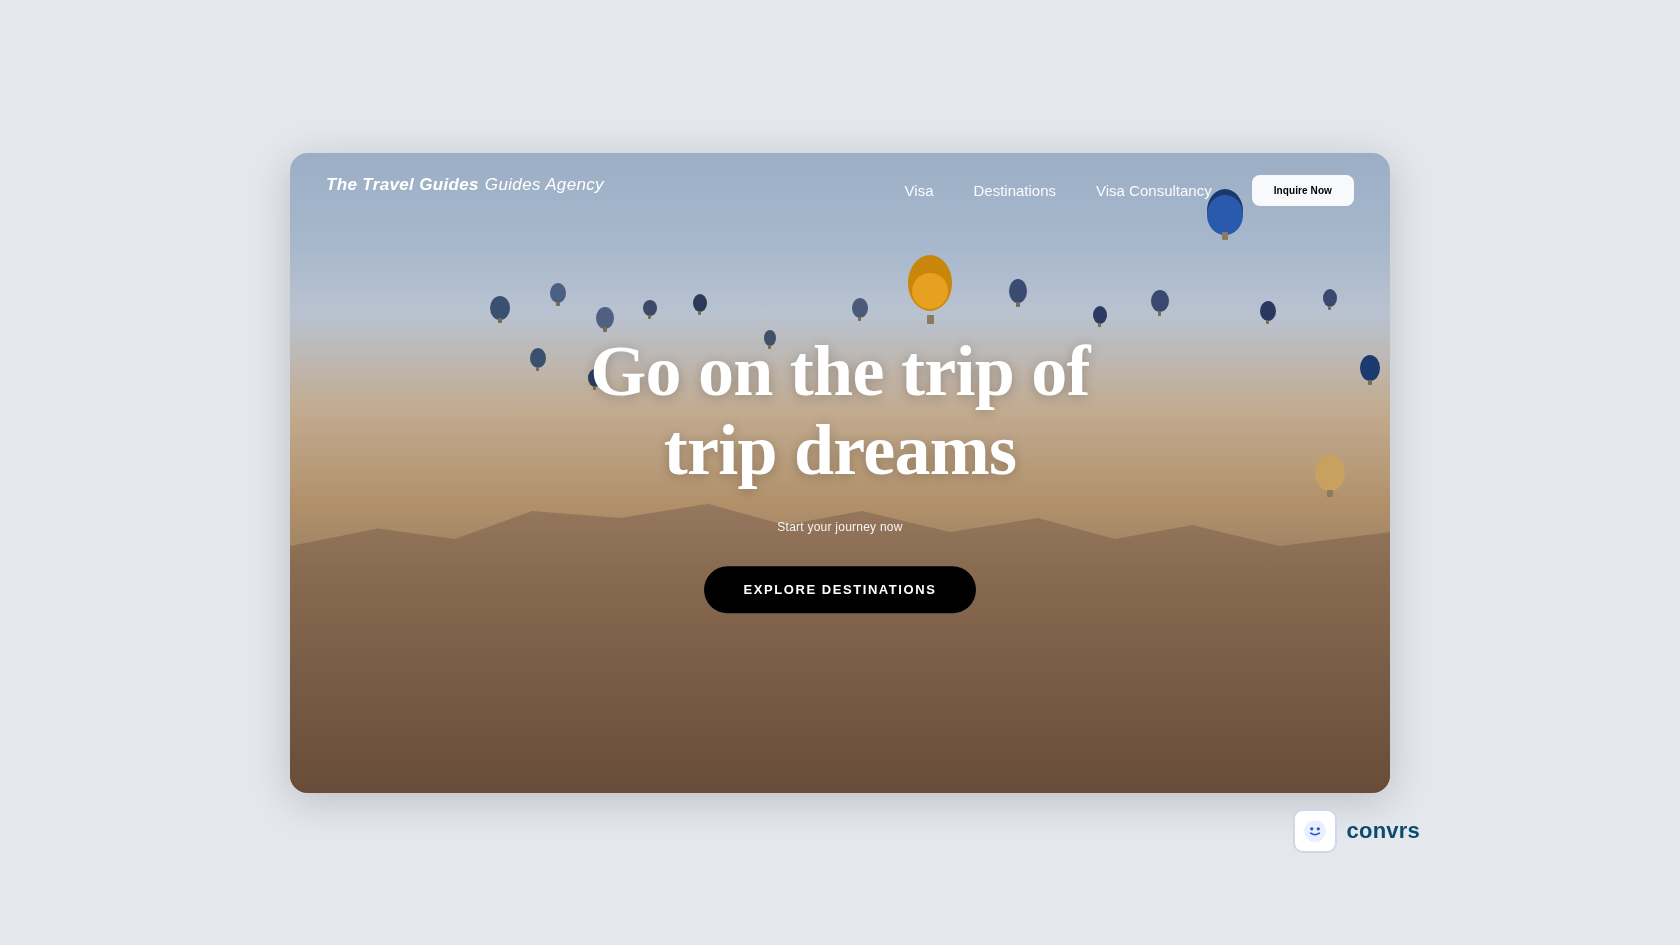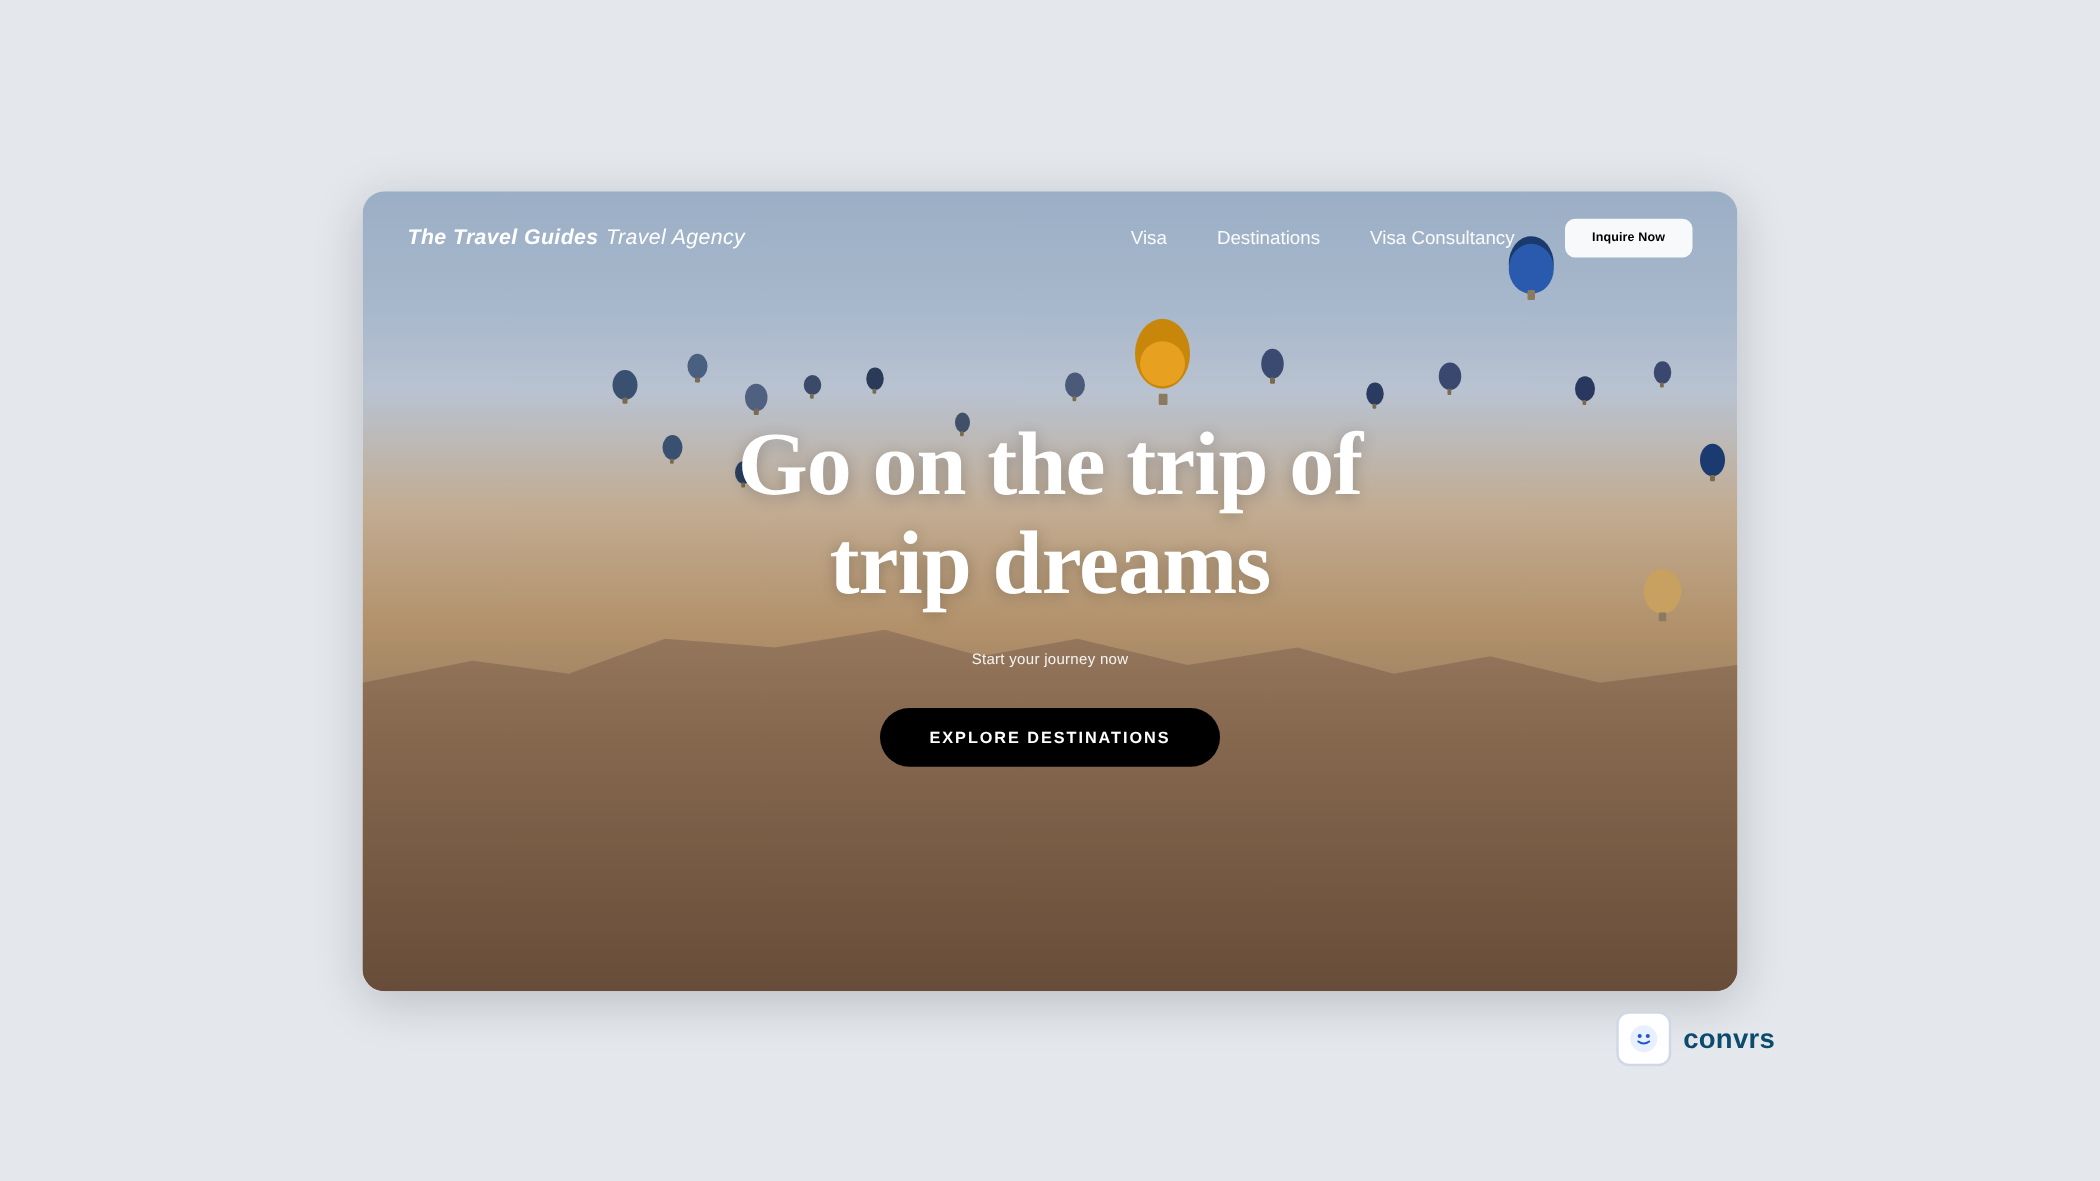--- a/index.html
+++ b/index.html
@@ -66,21 +66,21 @@
       background: rgba(20, 40, 80, 0.18);
     }
 
     
     .navbar {
       position: absolute;
       top: 0;
       left: 0;
       right: 0;
       display: flex;
-      align-items: center;
+      align-items: flex-start;
       justify-content: space-between;
       padding: 22px 36px 0 36px;
       z-index: 10;
     }
 
     .brand {
       display: flex;
       align-items: center;
       gap: 0;
     }
@@ -277,21 +277,21 @@
         <ellipse cx="305" cy="225" rx="7" ry="9" fill="#2a4060"></ellipse>
         <rect x="303" y="233" width="3" height="4" fill="#7a6a50" rx="1"></rect>
 
         <ellipse cx="480" cy="185" rx="6" ry="8" fill="#405068"></ellipse>
         <rect x="478" y="192" width="3" height="4" fill="#7a6a50" rx="1"></rect>
       </svg>
 
       <nav class="navbar">
         <div class="brand">
           <span class="brand-bold">The Travel Guides</span>
-          <span class="brand-light">Travel Agency</span>
+          <span class="brand-light">Guides Agency</span>
         </div>
         <div class="nav-links">
           <a class="nav-link">Visa</a>
           <a class="nav-link">Destinations</a>
           <a class="nav-link">Visa Consultancy</a>
           <button class="inquire-btn">Inquire Now</button>
         </div>
       </nav>
 
       <div class="hero-content">

